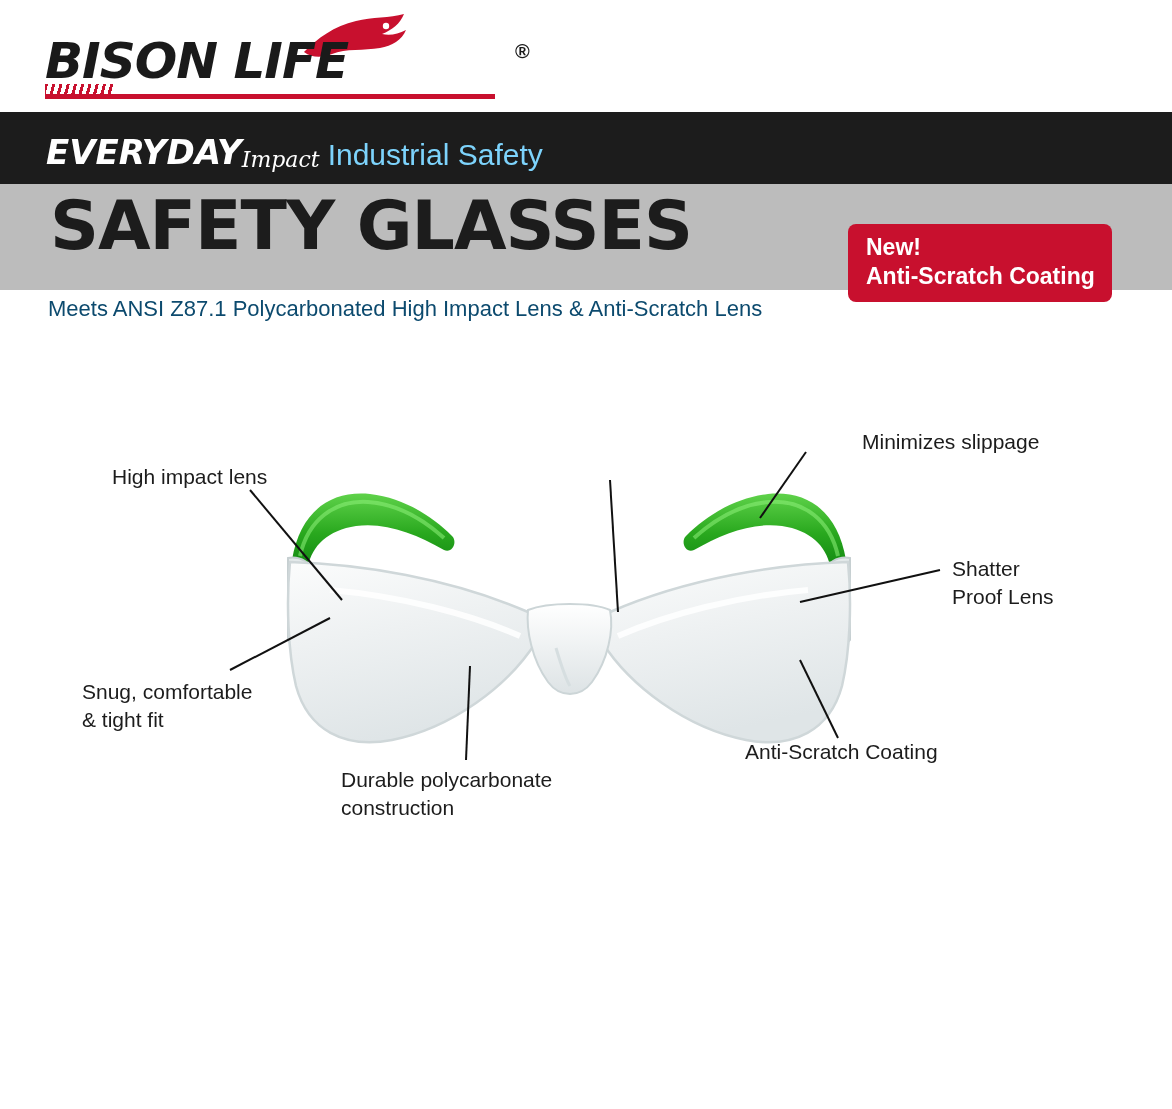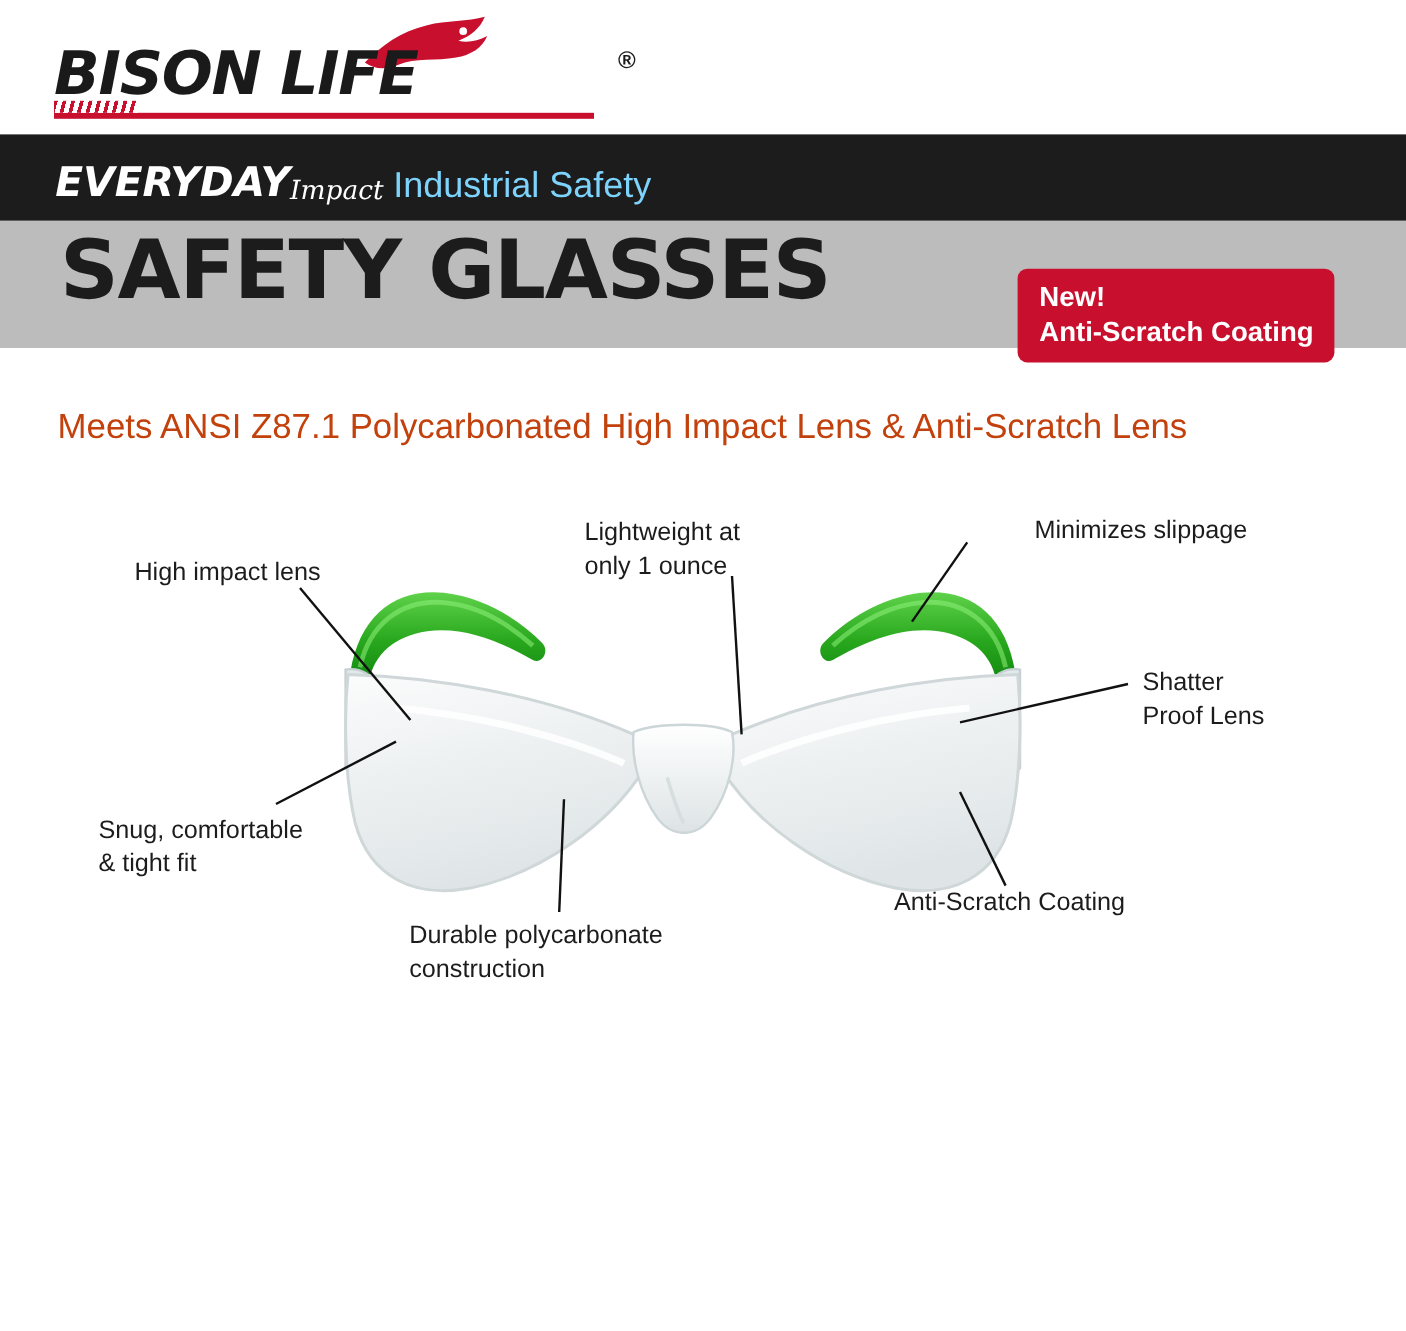--- a/index.html
+++ b/index.html
@@ -122,23 +122,22 @@
     font-size: 68px;
     font-weight: bold;
     color: #1c1c1c;
     letter-spacing: -1px;
     line-height: 1.05;
   }
   .subtitle {
     position: absolute;
     left: 48px;
     top: 296px;
-    font-size: 29px;
-    color: #c2410c;
-    margin-top: 44px;
+    font-size: 22px;
+    color: #0c4a6e;
   }
 
   
   .badge {
     position: absolute;
     left: 848px;
     top: 224px;
     width: 264px;
     height: 78px;
     background: #c8102e;
@@ -278,22 +277,20 @@
       <path d="M466 430 L470 336"></path>
       <path d="M806 122 L760 188"></path>
       <path d="M940 240 L800 272"></path>
       <path d="M838 408 L800 330"></path>
     </g>
   </svg>
 
   <div class="callout c-high-impact">High impact lens</div>
   <div class="callout c-snug">Snug, comfortable
 &amp; tight fit</div>
-  <div class="callout c-lightweight">Lightweight at
-only 1 ounce</div>
   <div class="callout c-durable">Durable polycarbonate
 construction</div>
   <div class="callout c-minimizes">Minimizes slippage</div>
   <div class="callout c-shatter">Shatter
 Proof Lens</div>
   <div class="callout c-anti">Anti-Scratch Coating</div>
 
   <svg id="footer-art" viewBox="0 0 1172 289" preserveAspectRatio="none">
     <polygon points="0,289 0,250 90,210 180,255 120,289" fill="#cfcfcf"></polygon>
     <polygon points="90,210 180,255 250,185 170,170" fill="#b9b9b9"></polygon>

